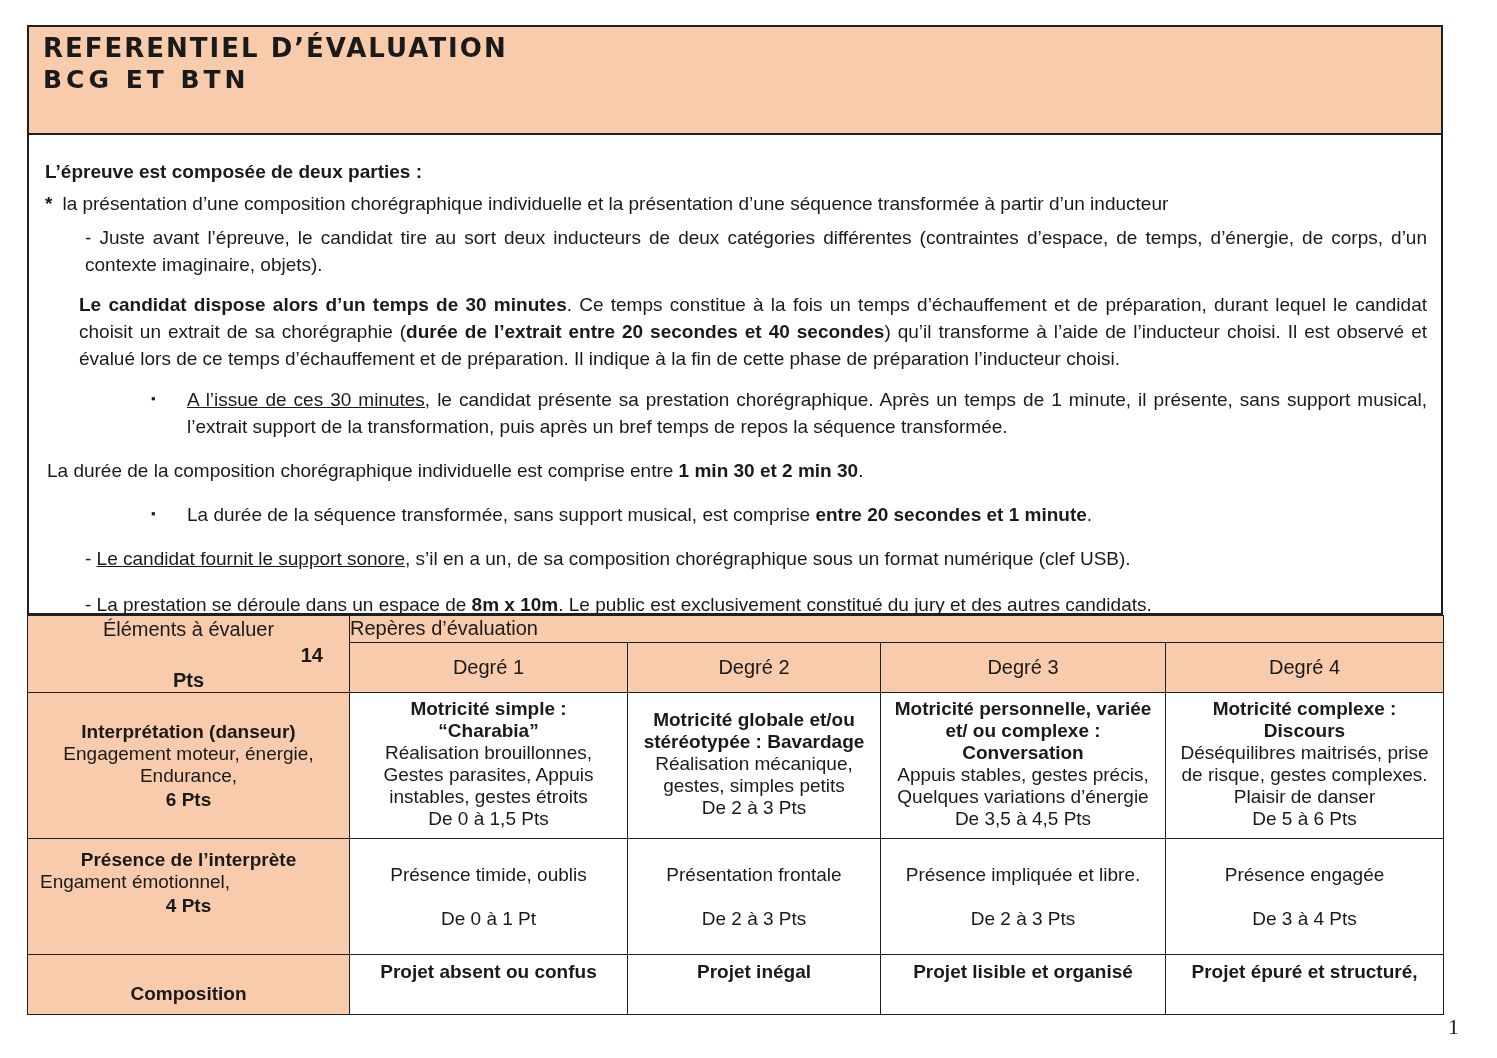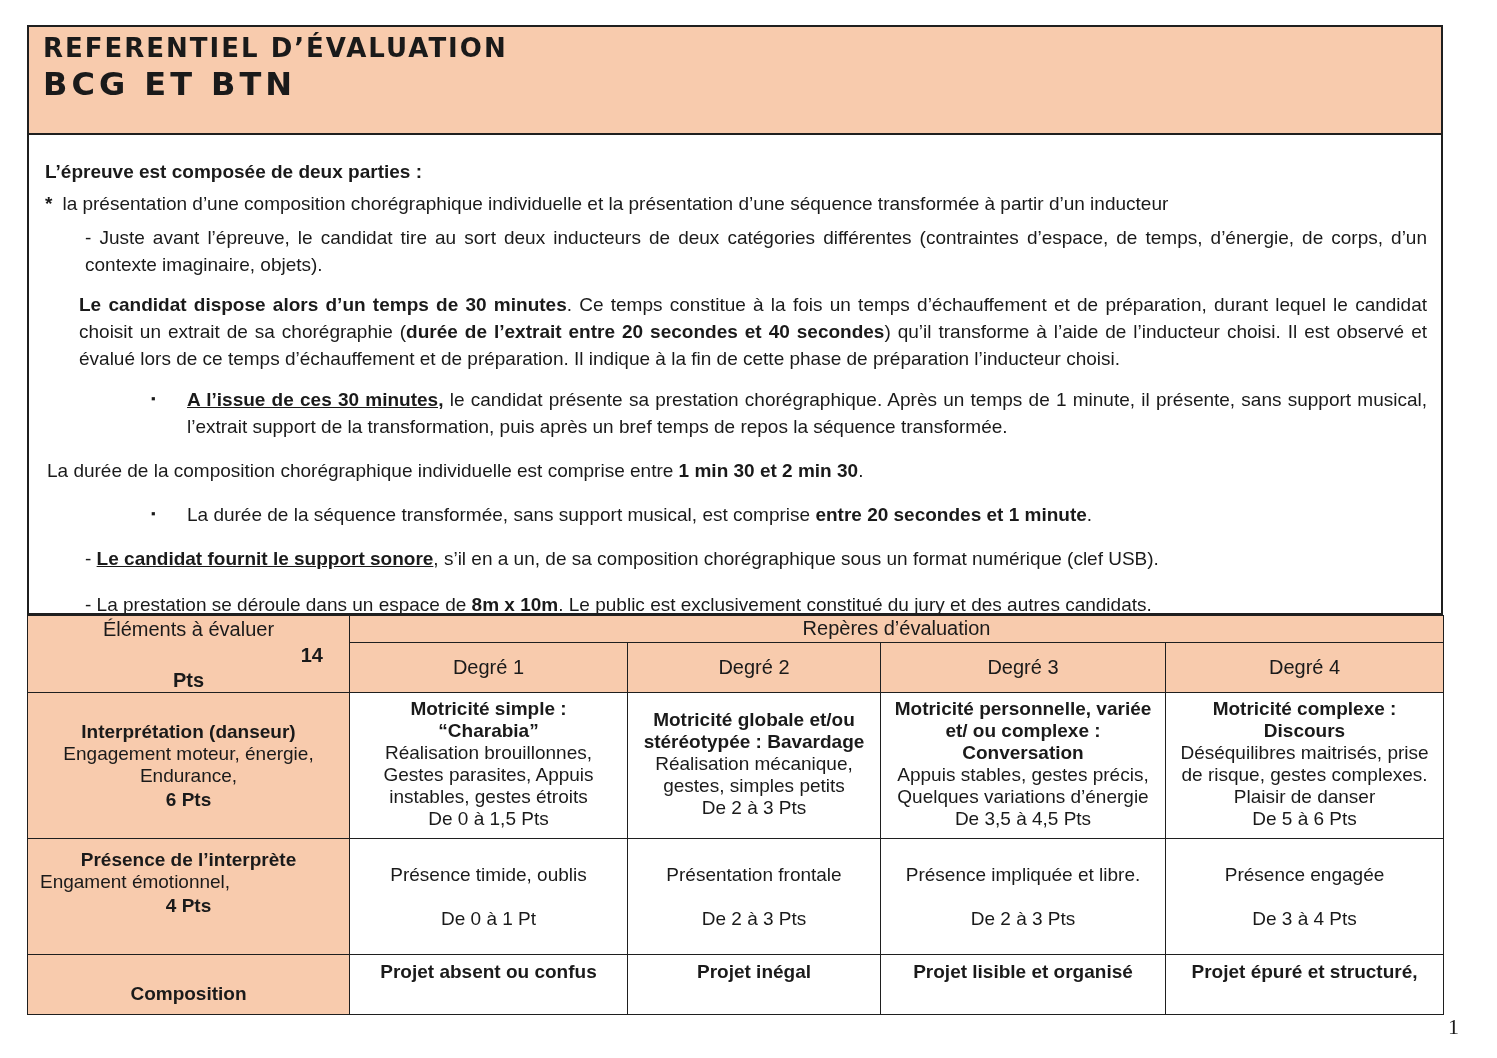--- a/index.html
+++ b/index.html
@@ -7,21 +7,21 @@
          font-family:"Liberation Sans",sans-serif;color:#1a1a1a;overflow:hidden;}
 
   
   .header-box{position:absolute;left:27px;top:25px;width:1416px;height:110px;
               background:#F8CBAD;border:2px solid #1f1f1f;box-sizing:border-box;
               padding:6px 14px 4px 14px;}
   .header-row1{display:flex;align-items:flex-start;flex-direction:column;}
   .hand-title{flex:1;font-family:"DejaVu Sans",sans-serif;font-weight:700;
               font-size:26px;letter-spacing:2px;}
   .hand-codes{flex:0 0 auto;font-family:"DejaVu Sans",sans-serif;font-weight:700;
-              font-size:32px;letter-spacing:4px;margin-top:2px;}
+              font-size:25px;letter-spacing:4px;margin-top:2px;}
   .hand-type{flex:1;text-align:right;font-family:"DejaVu Serif",serif;
              font-style:italic;font-weight:400;font-size:27px;margin-top:43px;}
   .header-row2{margin-top:2px;font-size:19px;}
   .header-row2 b{font-weight:700;}
   .header-row3{text-align:center;margin-top:1px;
                font-family:"Liberation Serif",serif;font-weight:700;font-size:30px;
                letter-spacing:1px;}
 
   
   .text-box{position:absolute;left:27px;top:135px;width:1416px;height:480px;
@@ -33,30 +33,30 @@
   .p2 .star{font-weight:700;margin-right:10px;}
   .p3{margin:7px 4px 0 46px;text-align:justify;}
   .p4{margin:13px 4px 0 40px;text-align:justify;}
   .bullet-row{display:flex;margin:14px 4px 0 112px;}
   .bullet-glyph{flex:0 0 36px;font-size:13px;padding-top:4px;}
   .bullet-text{flex:1;text-align:justify;font-size:19px;line-height:1.42;}
   .p6{margin:17px 0 0 8px;}
   .bullet-row.b2{margin-top:17px;}
   .p8{margin:17px 0 0 46px;}
   .p9{margin:19px 0 0 46px;}
-  .u{text-decoration:underline;font-weight:bold;}
+  .u{text-decoration:underline;}
   b{font-weight:700;}
 
   
   .rubric{position:absolute;left:27px;top:615px;width:1416px;}
   table{border-collapse:collapse;width:100%;table-layout:fixed;}
   td{border:1.5px solid #1f1f1f;box-sizing:border-box;vertical-align:middle;
      font-size:19px;padding:0;}
   .peach{background:#F8CBAD;}
-  .thead-reperes{text-align:center;font-size:20px;height:24px;}
+  .thead-reperes{font-size:20px;height:24px;}
   .thead-degree{text-align:center;font-size:20px;height:45px;}
   .elements-cell{text-align:center;font-size:20px;}
   .elements-line1{margin-top:2px;}
   .elements-14{font-weight:700;text-align:right;padding-right:26px;margin-top:3px;}
   .elements-pts{font-weight:700;text-align:center;margin-top:2px;}
   .crit{text-align:center;padding:4px 8px;}
   .crit .ct{font-weight:700;}
   .crit .cpts{font-weight:700;margin-top:2px;}
   .crit-left-line{text-align:left;padding-left:4px;}
   .crit-comp{vertical-align:top;}

